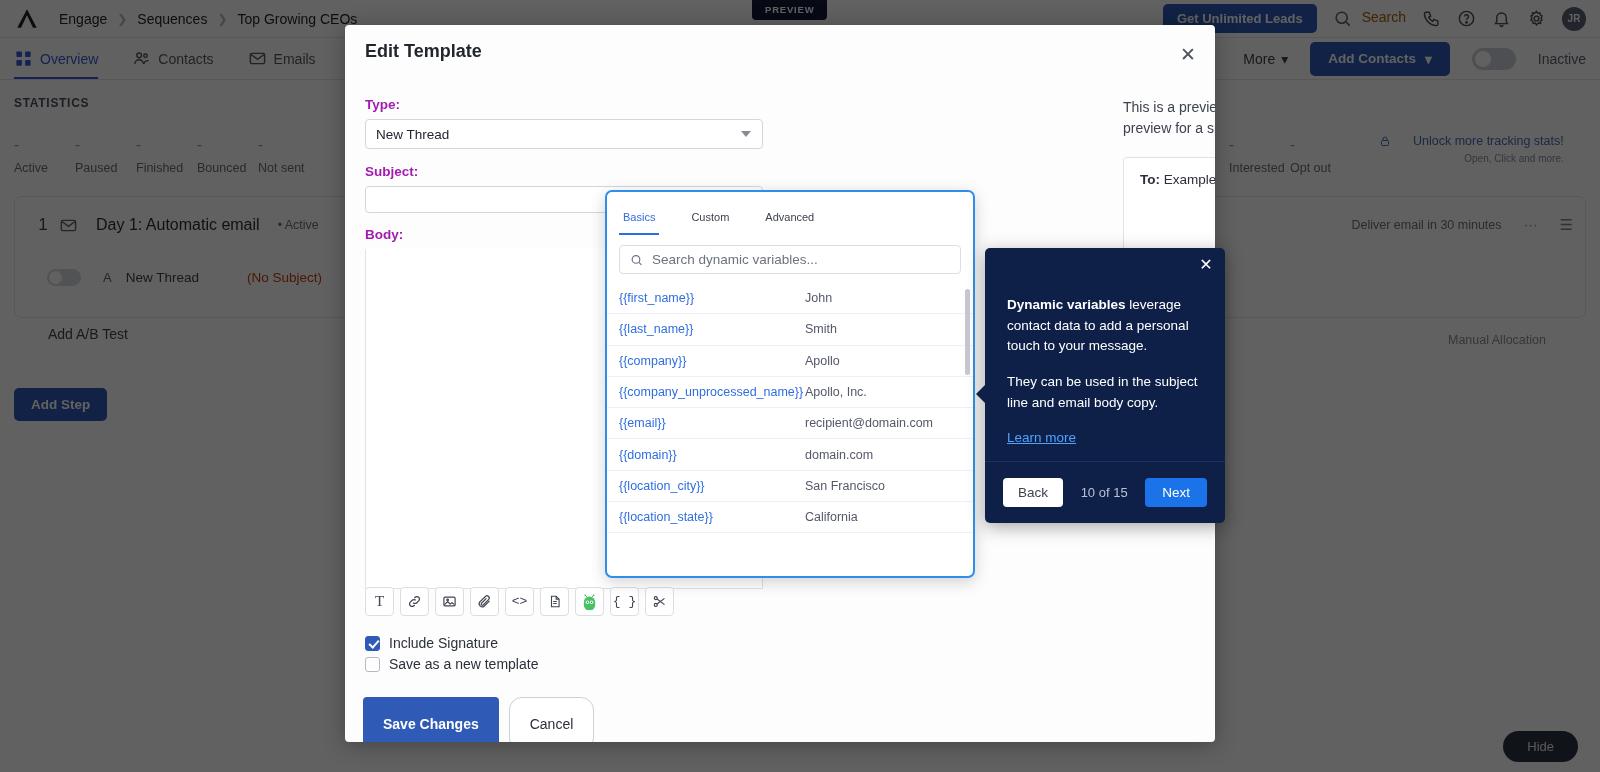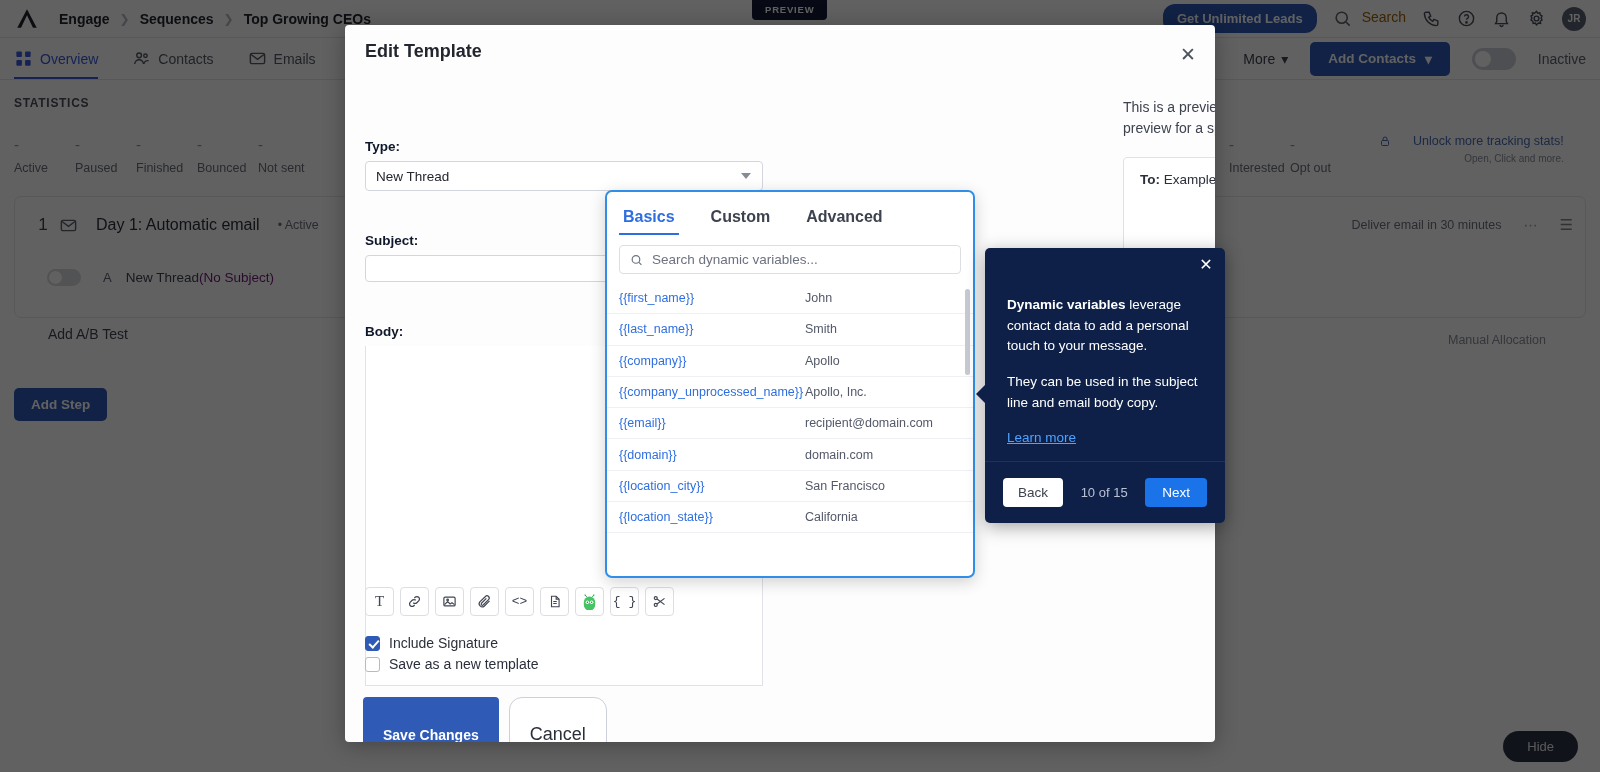--- a/index.html
+++ b/index.html
@@ -15,26 +15,26 @@
     position: absolute; inset: 0;
     background: #ffffff;
   }
   .app-topbar {
     position: absolute; top: 0; left: 0; right: 0; height: 38px;
     display: flex; align-items: center; padding: 0 14px;
     border-bottom: 1px solid #e8e8ec; background: #fff;
   }
   .logo-mark { width: 26px; height: 26px; margin-right: 16px; flex: 0 0 auto; }
   .breadcrumb { display: flex; align-items: center; font-size: 14px; color: #23262f; }
-  .crumb { padding: 0 3px; white-space: nowrap; font-weight: bold; }
+  .crumb { padding: 0 3px; white-space: nowrap; }
   .crumb-sep { color: #b5b8c0; margin: 0 7px; font-size: 12px; }
   .topbar-right { margin-left: auto; display: flex; align-items: center; gap: 16px; }
   .cta-pill {
     background: #2f5bb7; color: #fff; font-size: 13px; font-weight: 600;
-    border-radius: 12px; padding: 7px 14px; border: none; white-space: nowrap;
+    border-radius: 5px; padding: 7px 14px; border: none; white-space: nowrap;
   }
   .search-box { display: flex; align-items: flex-start; gap: 10px; color: #a16207; font-size: 14px; }
   .tb-icon { width: 19px; height: 19px; color: #4a4f5c; }
   .avatar-circle {
     width: 24px; height: 24px; border-radius: 50%; background: #5c6275;
     color: #fff; font-size: 10px; font-weight: 700;
     display: flex; align-items: center; justify-content: center;
   }
   .preview-badge {
     position: absolute; left: 752px; top: 0;
@@ -93,21 +93,21 @@
   .step-title { font-size: 16px; color: #2b2f3a; margin-left: 18px; }
   .step-active { font-size: 12.5px; color: #6d7280; margin-left: 18px; }
   .step-deliver { font-size: 12.5px; color: #6d7280; margin-left: auto; }
   .step-dots { color: #9ba0aa; margin-left: 22px; letter-spacing: 2px; font-size: 14px; }
   .step-grip { color: #7e838d; margin-left: 20px; font-size: 15px; }
   .variant-row { display: flex; align-items: center; height: 48px; padding: 0 12px; }
   .mini-toggle { width: 34px; height: 17px; border-radius: 9px; background: #d6d9e0; position: relative; margin-left: 20px; }
   .mini-toggle::after { content:""; position:absolute; left:2px; top:2px; width:13px; height:13px; border-radius:50%; background:#fff;}
   .variant-a { font-size: 13px; color: #5d6270; margin-left: 22px; }
   .variant-name { font-size: 13.5px; color: #3d424f; margin-left: 14px; }
-  .variant-subject { font-size: 13.5px; color: #701a75; }
+  .variant-subject { font-size: 13.5px; color: #c2410c; margin-left: 48px; }
   .ab-test-row { position: absolute; top: 326px; left: 48px; font-size: 14px; color: #414653; }
   .manual-alloc { position: absolute; top: 333px; left: 1448px; font-size: 12.5px; color: #8a8f9b; }
   .add-step-btn {
     position: absolute; top: 388px; left: 14px;
     background: #2f5bb7; color: #fff; font-size: 13.5px; font-weight: 600;
     padding: 9px 17px; border-radius: 5px;
   }
   .hide-btn {
     position: absolute; bottom: 10px; right: 22px;
     background: #2f3445; color: #e6e8ee; font-size: 13px;
@@ -125,21 +125,21 @@
   .modal-title {
     position: absolute; left: 20px; top: 16px;
     font-size: 18px; font-weight: 700; color: #23262f;
   }
   .modal-close {
     position: absolute; right: 16px; top: 18px;
     font-size: 19px; color: #4e535e; line-height: 1; width: 22px; height: 22px;
     display: flex; align-items: center; justify-content: center;
   }
   .form-col { position: absolute; left: 20px; top: 72px; width: 398px; }
-  .field-label { font-size: 13.5px; font-weight: 700; color: #0f172a; margin-bottom: 7px; margin-top: 42px; }
+  .field-label { font-size: 13.5px; font-weight: 700; color: #a21caf; margin-bottom: 7px; }
   .select-box {
     height: 30px; border: 1px solid #d3d6dd; border-radius: 4px; background: #fff;
     display: flex; align-items: center; padding: 0 10px; font-size: 13.5px; color: #23262f;
     position: relative; margin-bottom: 15px;
   }
   .select-caret {
     position: absolute; right: 11px; width: 0; height: 0;
     border-left: 5px solid transparent; border-right: 5px solid transparent;
     border-top: 6px solid #868b96;
   }
@@ -178,34 +178,34 @@
     width: 4px; height: 8px; border: solid #fff; border-width: 0 2px 2px 0;
     transform: rotate(42deg);
   }
   .check-label { font-size: 14px; color: #2b2f3a; }
   .modal-actions { position: absolute; left: 18px; top: 672px; display: flex; gap: 10px; }
   .btn-primary {
     background: #2f5bb7; color: #fff; font-size: 14px; font-weight: 600;
     padding: 9px 20px; border-radius: 4px; border: none; text-align: right;
   }
   .btn-secondary {
-    background: #fff; color: #2b2f3a; font-size: 18px;
-    padding: 26px 20px; border-radius: 13px; border: 1px solid #ccd0d8;
+    background: #fff; color: #2b2f3a; font-size: 14px;
+    padding: 18px 20px; border-radius: 13px; border: 1px solid #ccd0d8;
   }
 
   
   #dynvars-popover {
     position: absolute; left: 605px; top: 190px; width: 370px; height: 388px;
     background: #fff; border: 2.5px solid #2f8fe8; border-radius: 7px;
     box-shadow: 0 4px 16px rgba(0,0,0,.18); overflow: hidden;
   }
   .dv-tabs { display: flex; height: 49px; align-items: center; padding: 0 14px 0 12px; }
   .dv-tab {
-    font-size: 16px; color: #3d424f; margin-right: 28px; height: 100%;
-    display: flex; align-items: center; position: relative; padding: 0 4px; font-weight: bold;
+    font-size: 11px; color: #3d424f; margin-right: 28px; height: 100%;
+    display: flex; align-items: center; position: relative; padding: 0 4px;
   }
   .dv-tab.active { color: #2f6ee0; }
   .dv-tab.active::after {
     content: ""; position: absolute; left: 0; right: 0; bottom: 6px; height: 2px; background: #2f6ee0;
   }
   .dv-search-wrap { padding: 4px 12px 9px; }
   .dv-search {
     height: 29px; border: 1px solid #dcdee4; border-radius: 4px; background: #fff;
     display: flex; align-items: center; gap: 9px; padding: 0 10px;
   }

